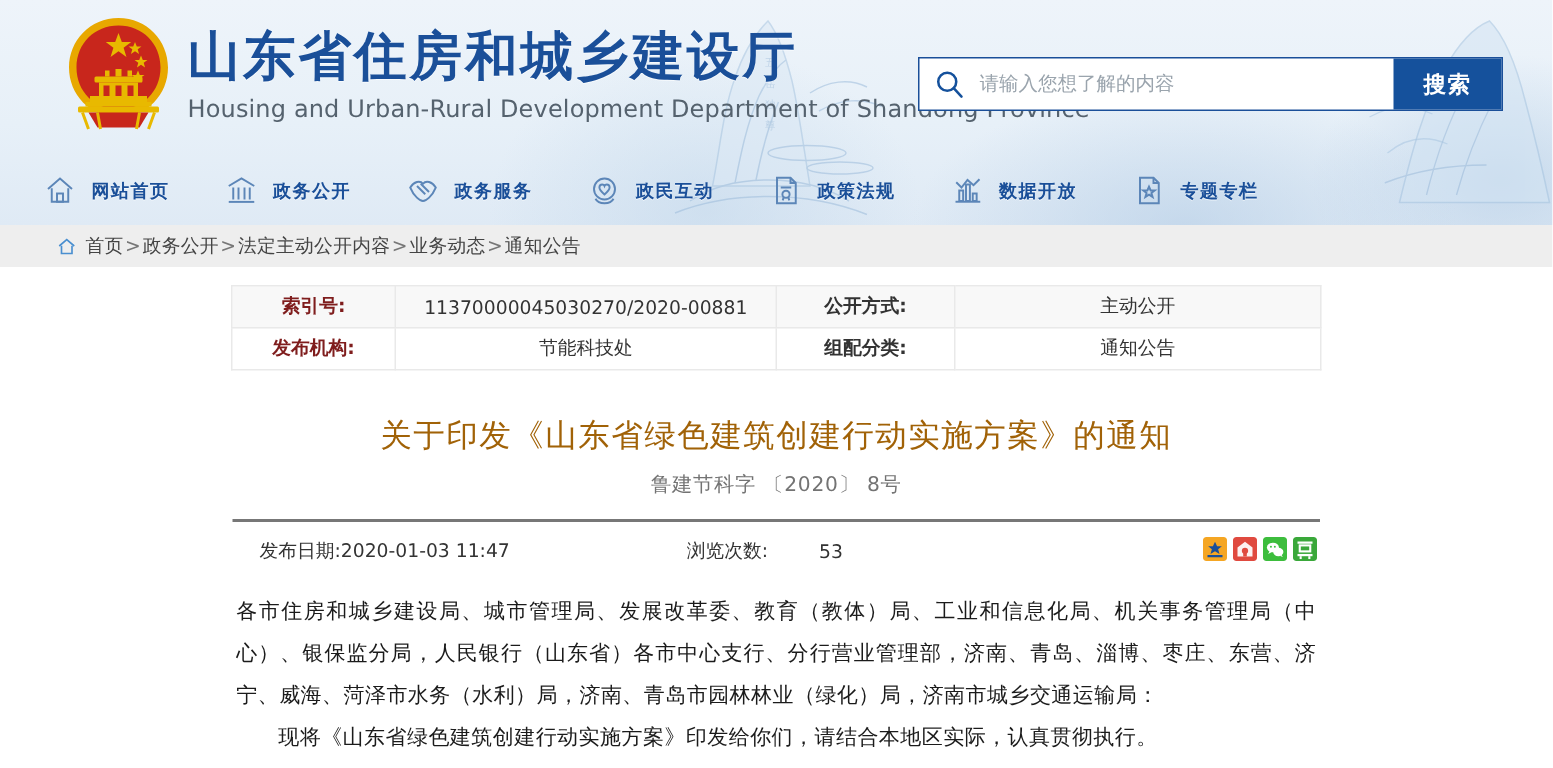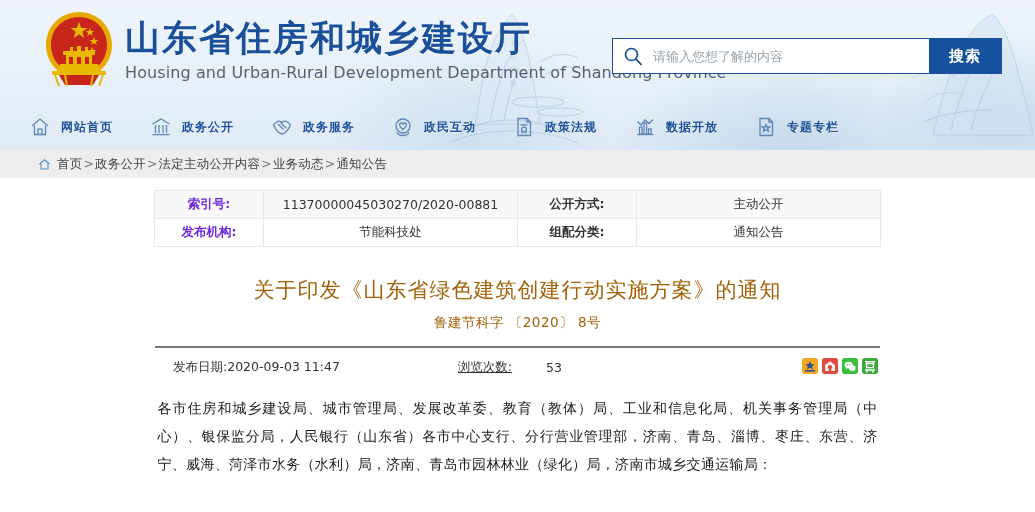--- a/index.html
+++ b/index.html
@@ -195,42 +195,42 @@
     height: 27px;
     font-size: 12.5px;
     color: #333;
     text-align: center;
     padding: 0 4px;
   }
   .info-table tr:nth-child(1) { background: #f8f8f8; }
   .info-table tr:nth-child(2) { background: #ffffff; }
   .info-table td.lbl {
     font-weight: bold;
-    color: #6d28d9;
+    color: #7f1d1d;
     width: 100px;
   }
   .info-table td.val-wide { width: 245px; }
   .info-table td.lbl2 { font-weight: bold; width: 110px; }
   .info-table td.val2 { width: 235px; }
 
   
   .doc-title {
     margin: 30px auto 0 auto;
     width: 760px;
     text-align: center;
     font-size: 21px;
     color: #a16207;
     letter-spacing: 1px;
     line-height: 1.3;
   }
   .doc-subtitle {
     margin: 10px auto 0 auto;
     text-align: center;
     font-size: 13.5px;
-    color: #a16207;
+    color: #737373;
     letter-spacing: 0.5px;
   }
   .title-rule {
     width: 725px;
     height: 2px;
     background: #777777;
     margin: 14px auto 0 auto;
   }
 
   
@@ -238,21 +238,21 @@
     width: 725px;
     margin: 8px auto 0 auto;
     position: relative;
     height: 22px;
     display: flex;
     align-items: center;
     font-size: 12.5px;
     color: #333;
   }
   .meta-date { margin-left: 18px; }
-  .meta-views { margin-left: 118px; text-decoration: underline; }
+  .meta-views { margin-left: 118px; }
   .meta-views-count { margin-left: 34px; }
   .share-box {
     position: absolute;
     right: 2px;
     top: 2px;
     display: flex;
     gap: 4px;
   }
   .share-ico {
     width: 16px;
@@ -487,21 +487,21 @@
       </tr>
     </tbody>
   </table>
 
   <div class="doc-title">关于印发《山东省绿色建筑创建行动实施方案》的通知</div>
   <div class="doc-subtitle">鲁建节科字 〔2020〕 8号</div>
 
   <div class="title-rule"></div>
 
   <div class="meta-row">
-    <span class="meta-date">发布日期:2020-09-03 11:47</span>
+    <span class="meta-date">发布日期:2020-01-03 11:47</span>
     <span class="meta-views">浏览次数:</span>
     <span class="meta-views-count">53</span>
 
     <span class="share-box">
       <svg class="share-ico" viewBox="0 0 16 16">
         <rect width="16" height="16" rx="2" fill="#f5a623"></rect>
         <polygon points="8,3.2 9.4,6.2 12.6,6.2 10.1,8.2 11,11.4 8,9.5 5,11.4 5.9,8.2 3.4,6.2 6.6,6.2" fill="#1a4f99"></polygon>
         <rect x="3" y="12" width="10" height="1.5" fill="#1a4f99"></rect>
       </svg>
       <svg class="share-ico" viewBox="0 0 16 16">
@@ -525,15 +525,16 @@
         <rect x="4.5" y="5.6" width="7" height="4" fill="none" stroke="#ffffff" stroke-width="1.4"></rect>
         <rect x="3" y="11.3" width="10" height="1.5" fill="#ffffff"></rect>
         <rect x="4.4" y="12.8" width="1.4" height="1.9" fill="#ffffff"></rect>
         <rect x="10.2" y="12.8" width="1.4" height="1.9" fill="#ffffff"></rect>
       </svg>
     </span>
   </div>
 
   <div class="doc-body">
     <p>各市住房和城乡建设局、城市管理局、发展改革委、教育（教体）局、工业和信息化局、机关事务管理局（中心）、银保监分局，人民银行（山东省）各市中心支行、分行营业管理部，济南、青岛、淄博、枣庄、东营、济宁、威海、菏泽市水务（水利）局，济南、青岛市园林林业（绿化）局，济南市城乡交通运输局：</p>
+    <p class="indent">现将《山东省绿色建筑创建行动实施方案》印发给你们，请结合本地区实际，认真贯彻执行。</p>
   </div>
 
 </div>
 
 </body></html>

